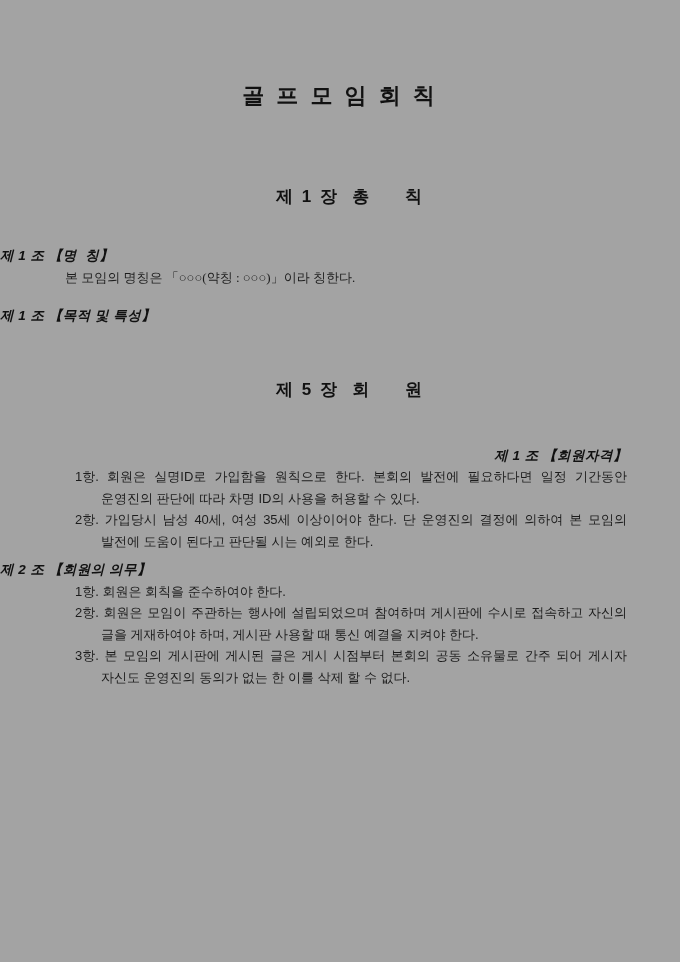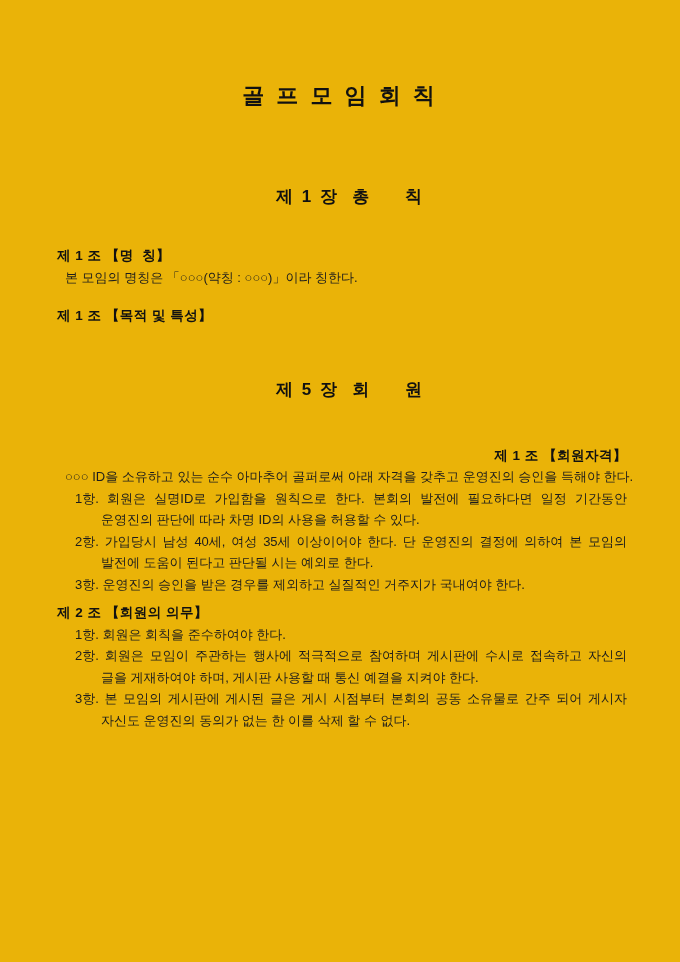--- a/index.html
+++ b/index.html
@@ -2,21 +2,21 @@
 <html><head>
 <meta charset="utf-8">
 <style>
   * { margin: 0; padding: 0; box-sizing: border-box; }
   html, body { background: #ffffff; }
   .page {
     position: relative;
     width: 680px;
     height: 962px;
     margin: 0 auto;
-    background: #eab308;
+    background: #a3a3a3;
     overflow: hidden;
     font-family: "Liberation Sans", "DejaVu Sans", sans-serif;
     color: #1c1c1c;
     font-size: 13px;
     line-height: 21.5px;
   }
   .doc-title {
     padding-top: 82px;
     text-align: center;
     font-size: 22px;
@@ -32,39 +32,40 @@
     line-height: 22px;
     font-weight: bold;
     letter-spacing: 2px;
     white-space: pre-wrap;
     color: #111;
     padding-left: 20px;
   }
   .ch1 { margin-top: 76px; }
   .ch2 { margin-top: 52px; }
   .article-heading {
-    margin-left: 57px;
     margin-right: 53px;
     font-weight: bold;
     font-size: 13.5px;
     letter-spacing: 0.5px;
     white-space: pre-wrap;
     color: #111;
+    font-style: italic;
   }
   .ah-1 { margin-top: 37px; }
   .ah-2 { margin-top: 17px; }
   .ah-3 { margin-top: 44px; text-align: right; }
   .ah-4 { margin-top: 7px; }
   .article-body {
     margin-left: 65px;
     margin-right: 35px;
     text-align: justify;
     text-align-last: left;
     word-break: keep-all;
     overflow-wrap: break-word;
+    font-family: Liberation Serif, serif;
   }
   .article-items { margin-left: 75px; margin-right: 53px; }
   .article-item {
     padding-left: 26px;
     text-indent: -26px;
     text-align: justify;
     text-align-last: left;
     word-break: keep-all;
     overflow-wrap: break-word;
   }
@@ -79,27 +80,25 @@
   <h2 class="chapter-heading ch1">제 1 장  총     칙</h2>
 
   <h3 class="article-heading ah-1">제 1 조 【명  칭】</h3>
   <p class="article-body">본 모임의 명칭은 「○○○(약칭 : ○○○)」이라 칭한다.</p>
 
   <h3 class="article-heading ah-2">제 1 조 【목적 및 특성】</h3>
 
   <h2 class="chapter-heading ch2">제 5 장  회     원</h2>
 
   <h3 class="article-heading ah-3">제 1 조 【회원자격】</h3>
-  <p class="article-body">○○○ ID을 소유하고 있는 순수 아마추어 골퍼로써 아래 자격을 갖추고 운영진의 승인을 득해야 한다.</p>
   <div class="article-items">
     <p class="article-item">1항. 회원은 실명ID로 가입함을 원칙으로 한다. 본회의 발전에 필요하다면 일정 기간동안 운영진의 판단에 따라 차명 ID의 사용을 허용할 수 있다.</p>
     <p class="article-item">2항. 가입당시 남성 40세, 여성 35세 이상이어야 한다. 단 운영진의 결정에 의하여 본 모임의 발전에 도움이 된다고 판단될 시는 예외로 한다.</p>
-    <p class="article-item">3항. 운영진의 승인을 받은 경우를 제외하고 실질적인 거주지가 국내여야 한다.</p>
   </div>
 
   <h3 class="article-heading ah-4">제 2 조 【회원의 의무】</h3>
   <div class="article-items">
     <p class="article-item">1항. 회원은 회칙을 준수하여야 한다.</p>
-    <p class="article-item">2항. 회원은 모임이 주관하는 행사에 적극적으로 참여하며 게시판에 수시로 접속하고 자신의 글을 게재하여야 하며, 게시판 사용할 때 통신 예결을 지켜야 한다.</p>
+    <p class="article-item">2항. 회원은 모임이 주관하는 행사에 설립되었으며 참여하며 게시판에 수시로 접속하고 자신의 글을 게재하여야 하며, 게시판 사용할 때 통신 예결을 지켜야 한다.</p>
     <p class="article-item">3항. 본 모임의 게시판에 게시된 글은 게시 시점부터 본회의 공동 소유물로 간주 되어 게시자 자신도 운영진의 동의가 없는 한 이를 삭제 할 수 없다.</p>
   </div>
 
 </div>
 
 </body></html>

